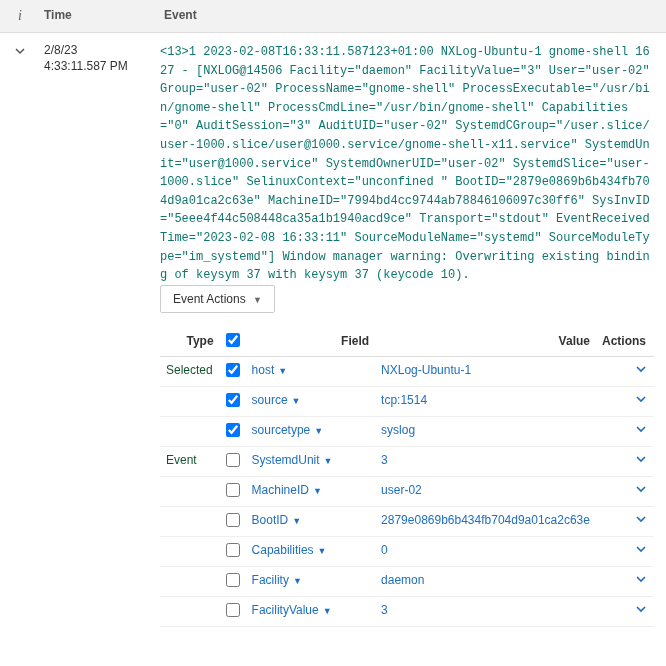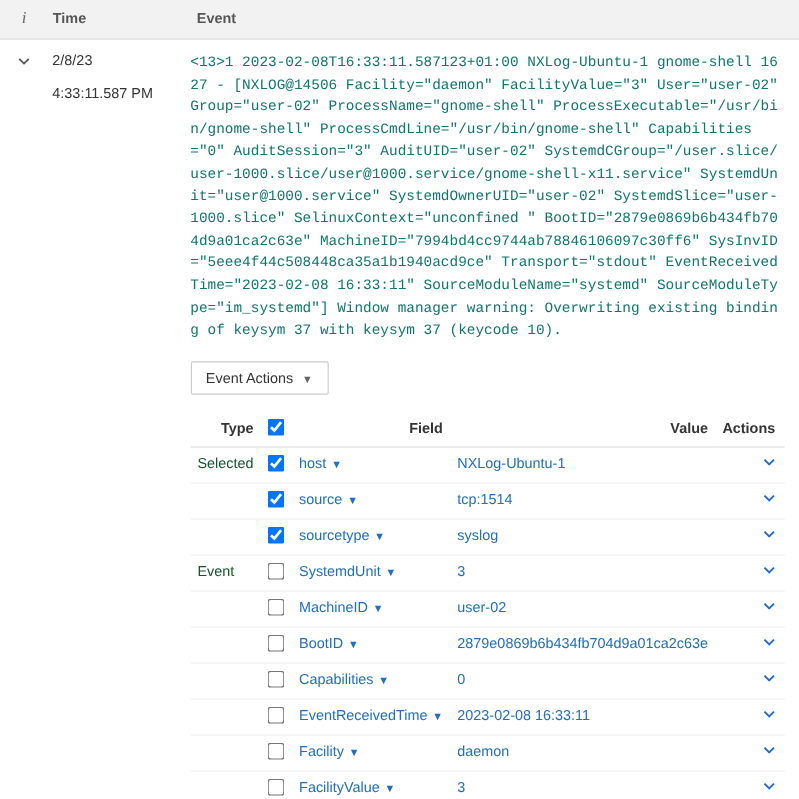--- a/index.html
+++ b/index.html
@@ -19,31 +19,31 @@
     color: #555;
   }
   .col-i { width: 40px; text-align: center; color: #666; font-style: italic; font-family: Georgia, serif; font-weight: normal; font-size: 14px;}
   .col-time { width: 120px; padding-left: 4px; }
   .col-event { flex: 1; padding-left: 4px; }
   .content-row { display: flex; padding-top: 10px; }
   .expand-cell { width: 40px; text-align: center; padding-top: 2px; }
   .expand-icon svg { width: 10px; height: 10px; stroke: #555; fill: none; stroke-width: 1.5; }
   .time-cell { width: 120px; padding-left: 4px; color: #333; }
   .time-cell .date { display: block; }
-  .time-cell .time { display: block; margin-top: 14px; }
+  .time-cell .time { display: block; margin-top: 2px; }
   .event-cell { flex: 1; padding-right: 12px; }
   .raw-event {
     font-family: Consolas, Monaco, "Courier New", monospace;
     font-size: 12px;
     line-height: 1.55;
     color: #0f766e;
     word-break: break-all;
     white-space: pre-wrap;
   }
-  .actions-bar { margin-top: 16px; }
+  .actions-bar { }
   .event-actions-btn {
     border: 1px solid #ccc;
     background: #fff;
     padding: 6px 12px;
     font-size: 12px;
     color: #333;
     cursor: pointer;
     border-radius: 2px;
   }
   .caret { font-size: 9px; margin-left: 4px; color: #666; }
@@ -177,29 +177,20 @@
             <td class="cb-cell"><input type="checkbox" style=""></td>
             <td class="field-cell"><span class="link"><span>Capabilities</span><span class="caret">▼</span></span></td>
             <td class="value-cell"><span class="link">0</span></td>
             <td class="act-cell"><span class="row-chevron"><svg viewBox="0 0 10 10">
                   <polyline points="1,3 5,7 9,3"></polyline>
                 </svg></span></td>
           </tr>
           <tr>
             <td class="type-cell"></td>
             <td class="cb-cell"><input type="checkbox" style=""></td>
-            <td class="field-cell"><span class="link"><span>EventReceivedTime</span><span class="caret">▼</span></span></td>
-            <td class="value-cell"><span class="link">2023-02-08 16:33:11</span></td>
-            <td class="act-cell"><span class="row-chevron"><svg viewBox="0 0 10 10">
-                  <polyline points="1,3 5,7 9,3"></polyline>
-                </svg></span></td>
-          </tr>
-          <tr>
-            <td class="type-cell"></td>
-            <td class="cb-cell"><input type="checkbox" style=""></td>
             <td class="field-cell"><span class="link"><span>Facility</span><span class="caret">▼</span></span></td>
             <td class="value-cell"><span class="link">daemon</span></td>
             <td class="act-cell"><span class="row-chevron"><svg viewBox="0 0 10 10">
                   <polyline points="1,3 5,7 9,3"></polyline>
                 </svg></span></td>
           </tr>
           <tr>
             <td class="type-cell"></td>
             <td class="cb-cell"><input type="checkbox" style=""></td>
             <td class="field-cell"><span class="link"><span>FacilityValue</span><span class="caret">▼</span></span></td>

